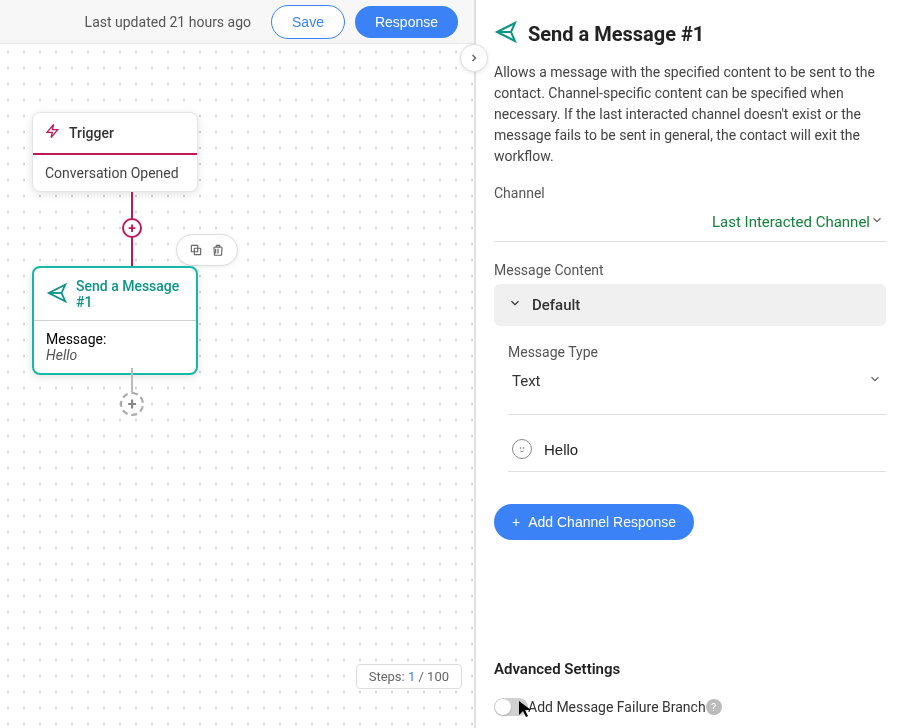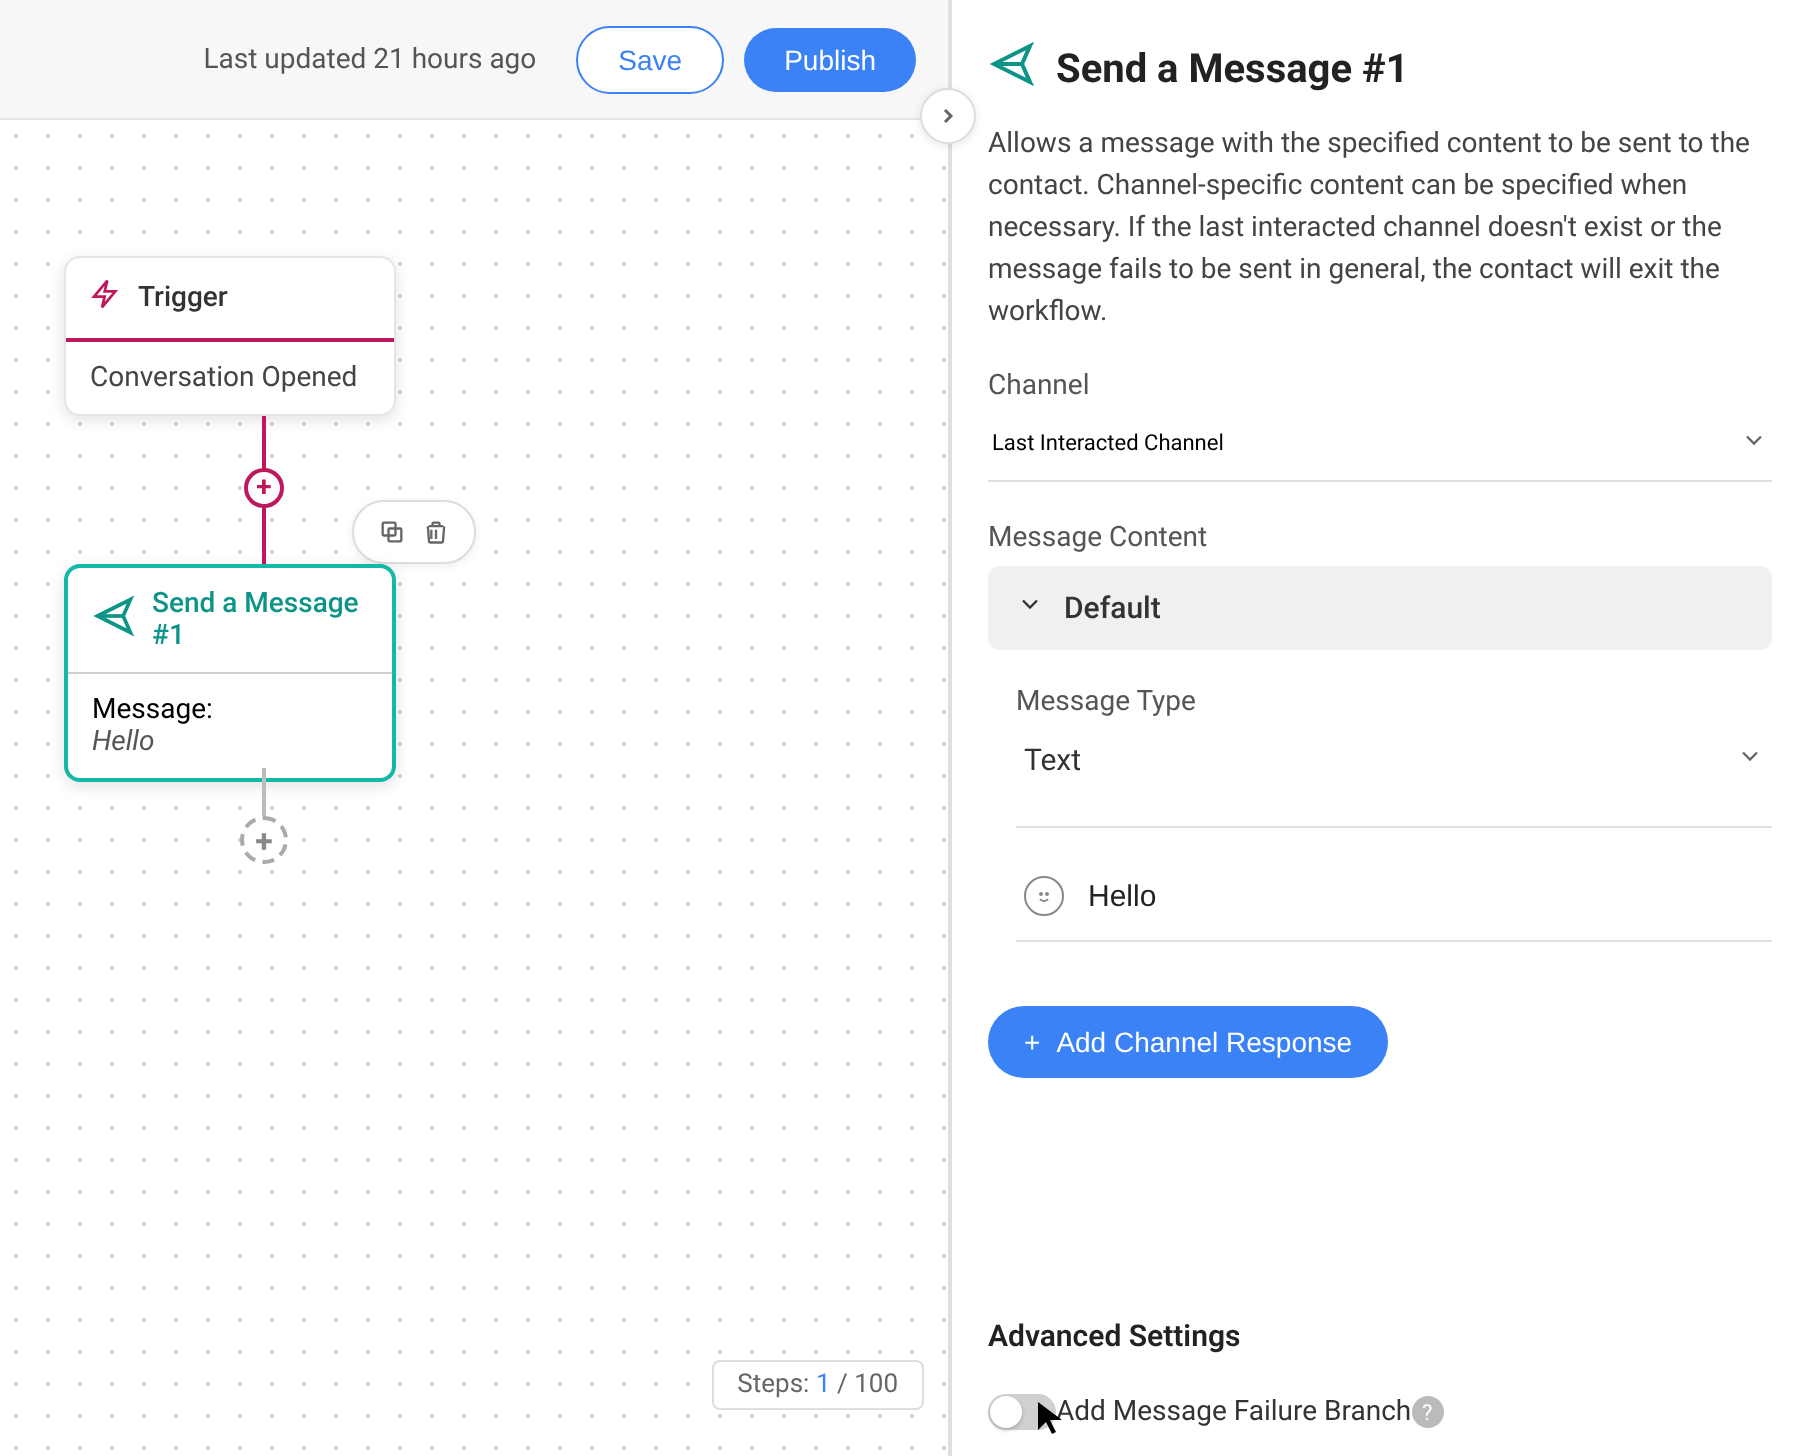--- a/index.html
+++ b/index.html
@@ -1,19 +1,19 @@
 <!DOCTYPE html>
 <html><head>
 <meta charset="utf-8">
 <style>
 * { box-sizing: border-box; margin: 0; padding: 0; }
 body { font-family: -apple-system, BlinkMacSystemFont, "Segoe UI", Roboto, sans-serif; width: 904px; height: 728px; overflow: hidden; background: #fff; color: #333; }
 .app { display: flex; height: 100%; }
 .left { flex: 1; position: relative; background-image: radial-gradient(circle, #d0d0d0 1px, transparent 1px); background-size: 16px 16px; background-position: 0 60px; border-right: 2px solid #e0e0e0; }
-.topbar { height: 60px; background: #f7f7f7; display: flex; align-items: center; justify-content: flex-end; padding: 0 16px; gap: 10px; border-bottom: 1px solid #e5e5e5; }
+.topbar { height: 44px; background: #f7f7f7; display: flex; align-items: center; justify-content: flex-end; padding: 0 16px; gap: 10px; border-bottom: 1px solid #e5e5e5; }
 .updated { color: #555; font-size: 14px; margin-right: 10px; }
 .btn { padding: 8px 20px; border-radius: 20px; font-size: 14px; cursor: pointer; border: none; }
 .btn-save { background: #fff; border: 1.5px solid #3b82f6; color: #3b82f6; }
 .btn-publish { background: #3b82f6; color: #fff; }
 .canvas { position: relative; width: 100%; height: calc(100% - 60px); }
 .node { position: absolute; width: 166px; background: #fff; border-radius: 8px; box-shadow: 0 2px 8px rgba(0,0,0,0.12); }
 .node-trigger { left: 32px; top: 68px; border: 1px solid #e5e5e5; }
 .node-send { left: 32px; top: 222px; border: 2px solid #14b8a6; }
 .node-header { display: flex; align-items: center; gap: 8px; padding: 10px 12px; font-weight: 500; font-size: 14px; }
 .node-trigger .node-header { border-bottom: 2px solid #be185d; }
@@ -29,21 +29,21 @@
 .toolbar-mini span { width: 22px; height: 22px; display: flex; align-items: center; justify-content: center; cursor: pointer; color: #666; }
 .steps-ind { position: absolute; bottom: 23px; right: 12px; background: rgba(255,255,255,0.9); border: 1px solid #ddd; border-radius: 4px; padding: 4px 12px; font-size: 13px; color: #666; }
 .steps-ind .cur { color: #3b82f6; }
 .collapse-btn { position: absolute; right: -14px; top: 44px; width: 28px; height: 28px; border-radius: 50%; background: #fff; border: 1px solid #ddd; display: flex; align-items: center; justify-content: center; cursor: pointer; box-shadow: 0 1px 4px rgba(0,0,0,0.1); z-index: 10; }
 .right { width: 428px; padding: 20px 18px; overflow-y: auto; position: relative; }
 .panel-header { display: flex; align-items: center; gap: 10px; margin-bottom: 14px; }
 .panel-title { font-size: 20px; font-weight: 700; color: #222; }
 .panel-desc { font-size: 14px; color: #444; line-height: 1.5; margin-bottom: 18px; }
 .field-group { margin-bottom: 20px; }
 .field-label { font-size: 14px; color: #555; margin-bottom: 6px; display: block; }
-.select-row { display: flex; justify-content: space-between; align-items: center; padding: 6px 2px 10px; border-bottom: 1px solid #e0e0e0; font-size: 11px; color: #000000; cursor: pointer; }
+.select-row { display: flex; justify-content: flex-end; align-items: center; padding: 6px 2px 10px; border-bottom: 1px solid #e0e0e0; font-size: 15px; color: #15803d; cursor: pointer; }
 .accordion { background: #f0f0f0; border-radius: 6px; padding: 12px 14px; display: flex; align-items: center; gap: 10px; font-size: 15px; font-weight: 500; color: #333; cursor: pointer; margin-bottom: 18px; }
 .sub-field { padding-left: 14px; }
 .msg-type-select { display: flex; justify-content: space-between; align-items: center; padding: 6px 4px 24px; border-bottom: 1px solid #e0e0e0; font-size: 15px; cursor: pointer; margin-bottom: 16px; }
 .msg-input-row { display: flex; align-items: center; gap: 12px; padding: 8px 4px 12px; border-bottom: 1px solid #e0e0e0; }
 .emoji-circle { width: 20px; height: 20px; border: 1.5px solid #888; border-radius: 50%; display: flex; align-items: center; justify-content: center; font-size: 11px; color: #888; cursor: pointer; }
 .msg-input { border: none; outline: none; font-size: 15px; flex: 1; color: #222; }
 .add-response-btn { margin-top: 32px; background: #3b82f6; color: #fff; border: none; border-radius: 20px; padding: 10px 18px; font-size: 14px; display: flex; align-items: center; gap: 8px; cursor: pointer; }
 .advanced { margin-top: 120px; }
 .advanced-title { font-size: 15px; font-weight: 600; color: #222; margin-bottom: 20px; }
 .toggle-row { display: flex; align-items: center; }
@@ -56,21 +56,21 @@
 .cursor { position: absolute; bottom: 6px; left: 518px; font-size: 16px; color: #000; pointer-events: none; }
 </style>
 </head>
 <body>
 
 <div class="app">
   <div class="left">
     <div class="topbar">
       <span class="updated">Last updated 21 hours ago</span>
       <button class="btn btn-save">Save</button>
-      <button class="btn btn-publish">Publish</button>
+      <button class="btn btn-publish">Response</button>
     </div>
     <div class="canvas">
       <div class="node node-trigger">
         <div class="node-header">
           <span class="trigger-icon">
             <svg width="16" height="16" viewBox="0 0 24 24" fill="none" stroke="#be185d" stroke-width="2">
                 <path d="M13 2L3 14h8l-2 8 10-12h-8l2-8z"></path>
               </svg>
           </span>
           <span>Trigger</span>

